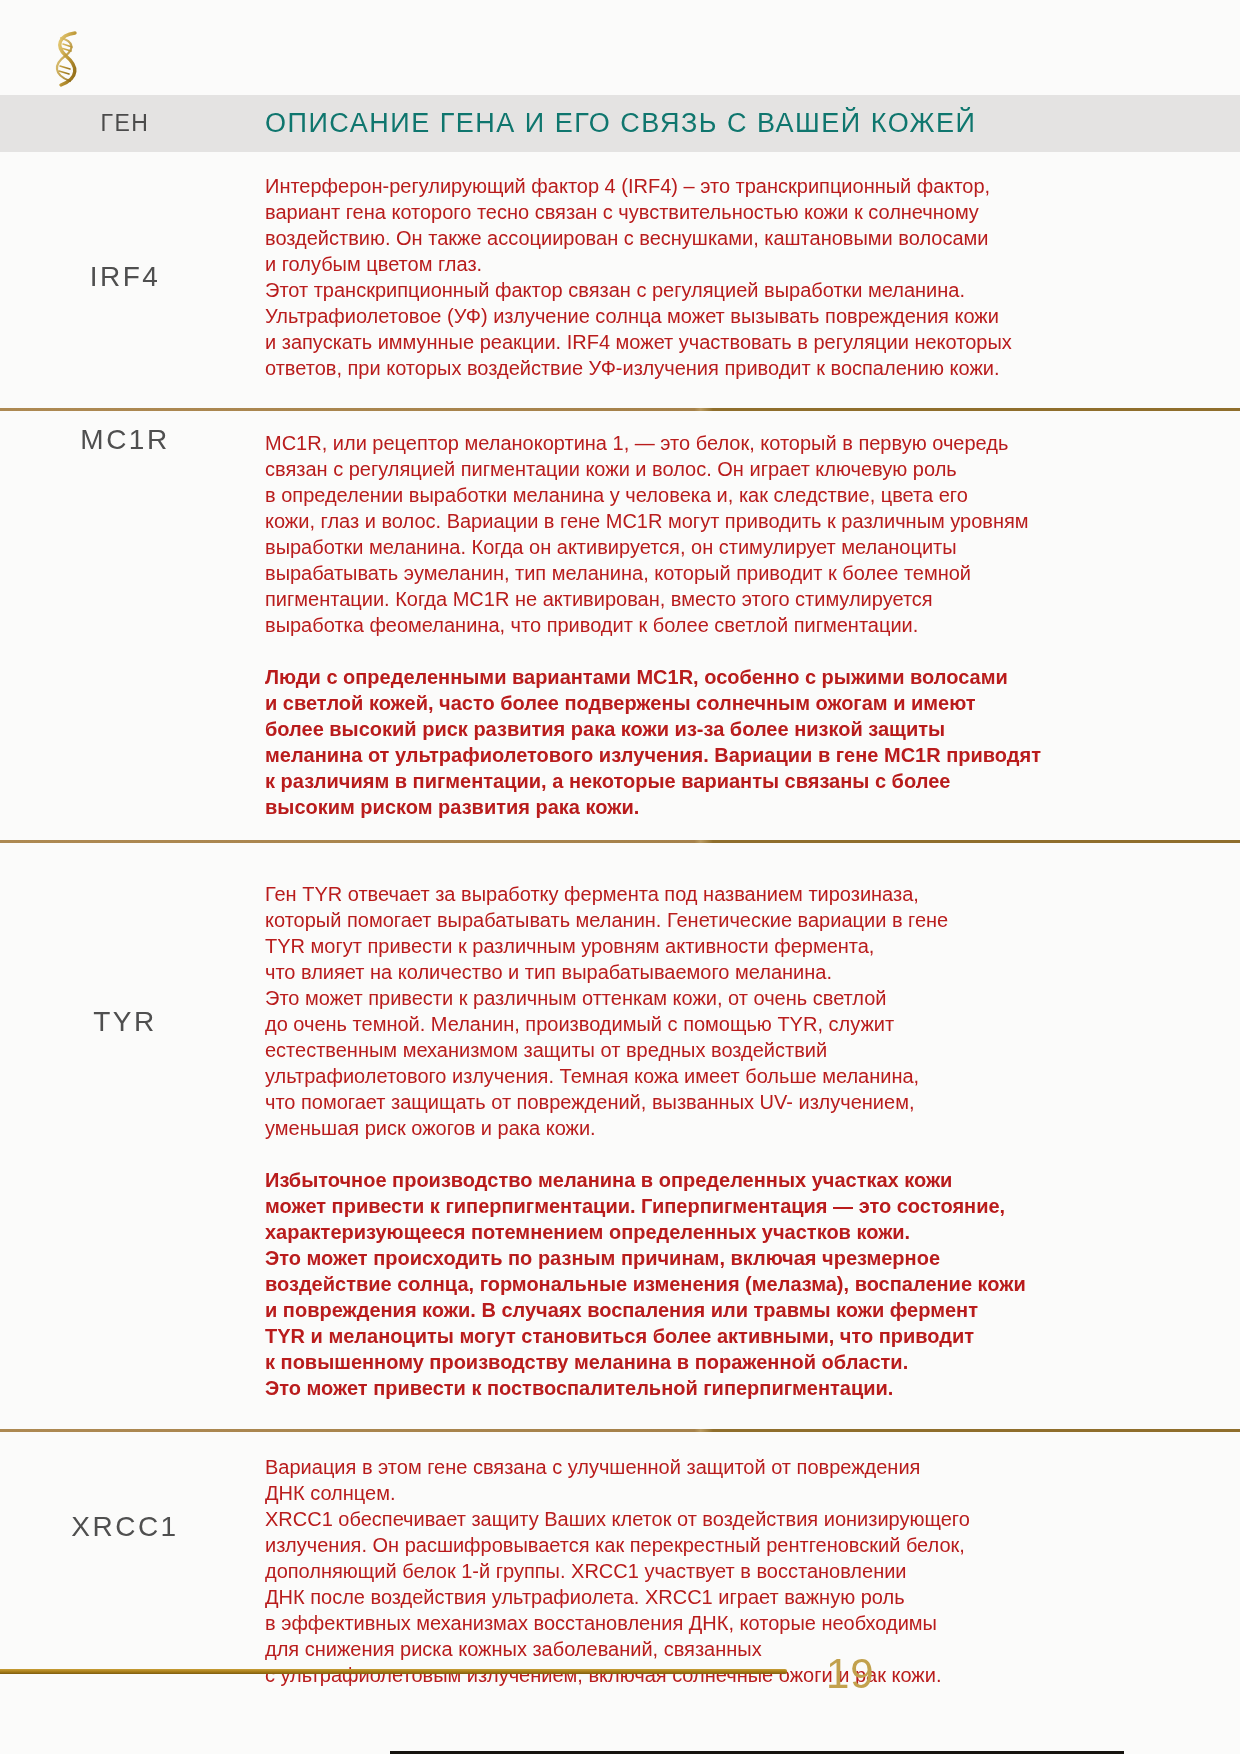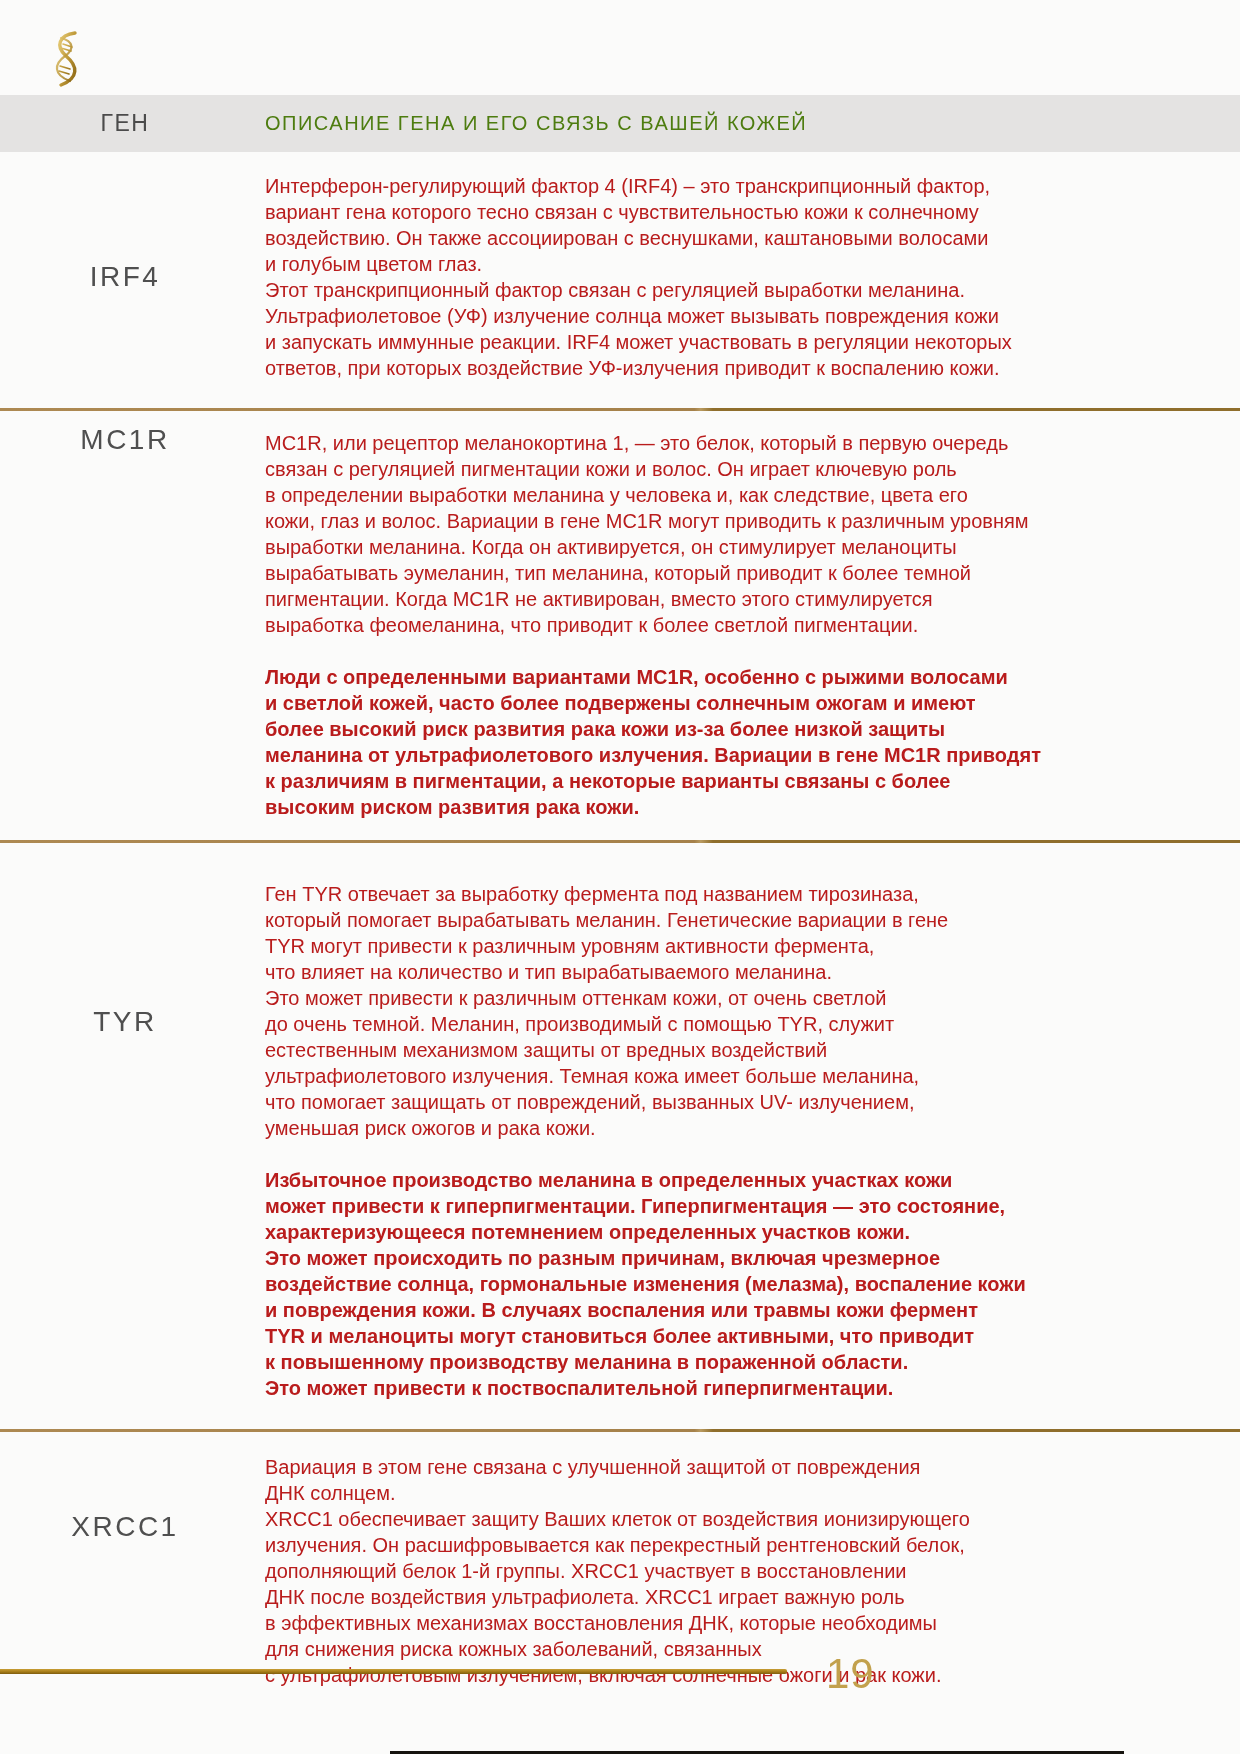--- a/index.html
+++ b/index.html
@@ -38,23 +38,23 @@
     width: 250px;
     text-align: center;
     font-size: 23px;
     letter-spacing: 1.5px;
     color: #4b4b4b;
     font-weight: 300;
   }
   .head-desc {
     flex: 1;
     padding-left: 15px;
-    font-size: 20px;
+    font-size: 27px;
     letter-spacing: 1.5px;
-    color: #4d7c0f;
+    color: #0f766e;
     font-weight: 300;
   }
   .rows {
     position: absolute;
     top: 152px;
     left: 0;
     width: 1240px;
   }
   .row {
     display: flex;

